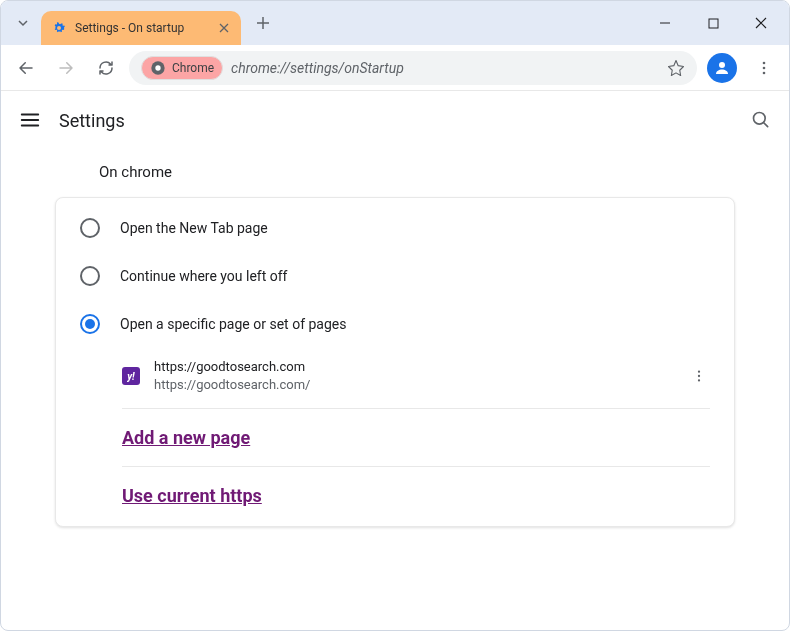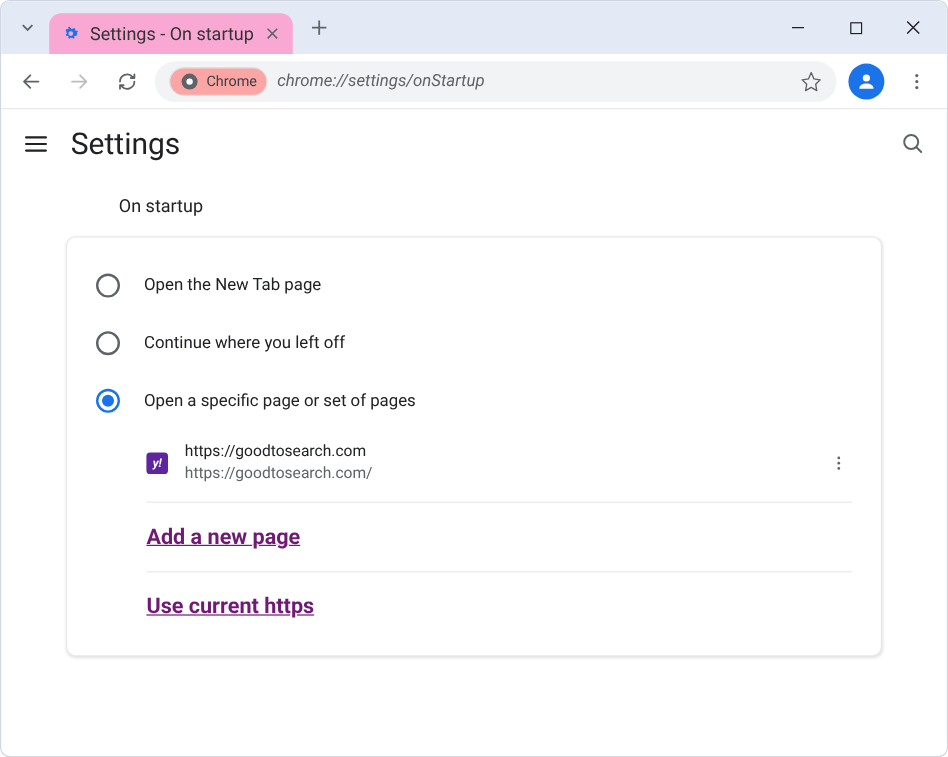--- a/index.html
+++ b/index.html
@@ -3,21 +3,21 @@
 <meta charset="utf-8">
 <style>
 * { margin: 0; padding: 0; box-sizing: border-box; font-family: -apple-system, BlinkMacSystemFont, "Segoe UI", Roboto, Arial, sans-serif; }
 body { width: 790px; height: 631px; background: #fff; overflow: hidden; }
 
 .window { width: 100%; height: 100%; display: flex; flex-direction: column; border: 1px solid #d0d7e2; border-radius: 8px; overflow: hidden; }
 
 
 .titlebar { height: 44px; background: #e3eaf6; display: flex; align-items: center; padding: 0 8px; gap: 4px; }
 .dropdown-btn { width: 28px; height: 28px; border-radius: 6px; display: flex; align-items: center; justify-content: center; cursor: pointer; }
-.tab { background: #f9a8d4; border-radius: 10px 10px 0 0; height: 34px; margin-top: 10px; display: flex; align-items: center; padding: 0 10px; gap: 8px; min-width: 200px; font-size: 15px; color: #333; }
+.tab { background: #fdba74; border-radius: 10px 10px 0 0; height: 34px; margin-top: 10px; display: flex; align-items: center; padding: 0 10px; gap: 8px; min-width: 200px; font-size: 12px; color: #333; }
 .tab-gear { width: 16px; height: 16px; color: #1a73e8; }
 .tab-close { margin-left: auto; cursor: pointer; width: 14px; height: 14px; display:flex; align-items:center; justify-content:center; }
 .newtab-btn { width: 28px; height: 28px; display: flex; align-items: center; justify-content: center; cursor: pointer; margin-left: 4px; }
 .win-controls { margin-left: auto; display: flex; gap: 8px; }
 .win-btn { width: 40px; height: 32px; display: flex; align-items: center; justify-content: center; cursor: pointer; }
 
 
 .toolbar { height: 46px; background: #fff; display: flex; align-items: center; padding: 0 8px; gap: 6px; border-bottom: 1px solid #e8e8e8; }
 .nav-btn { width: 34px; height: 34px; border-radius: 50%; display: flex; align-items: center; justify-content: center; cursor: pointer; color: #5f6368; }
 .nav-btn.disabled { color: #bdbdbd; cursor: default; }
@@ -25,27 +25,27 @@
 .chrome-chip { display: flex; align-items: center; gap: 6px; background: #fca5a5; border-radius: 12px; padding: 3px 8px; font-size: 12px; color: #3c4043; border: 1px solid #e0e0e0; }
 .chrome-logo { width: 16px; height: 16px; }
 .url-text { font-size: 14px; color: #5f6368; font-style: italic; }
 .star-btn { margin-left: auto; color: #5f6368; cursor: pointer; }
 .profile-btn { width: 30px; height: 30px; border-radius: 50%; background: #1a73e8; display: flex; align-items: center; justify-content: center; cursor: pointer; margin: 0 4px; }
 .menu-btn { width: 34px; height: 34px; display: flex; align-items: center; justify-content: center; cursor: pointer; color: #5f6368; }
 
 
 .settings-header { height: 58px; display: flex; align-items: center; padding: 0 18px; gap: 18px; }
 .hamburger { cursor: pointer; color: #202124; }
-.settings-title { font-size: 25px; color: #202124; font-weight: 400; }
+.settings-title { font-size: 18px; color: #202124; font-weight: 400; }
 .search-settings { margin-left: auto; cursor: pointer; color: #5f6368; }
 
 
 .content { flex: 1; padding: 0 20px; overflow: auto; }
 .section-title { font-size: 15px; color: #202124; margin: 14px 0 10px 78px; }
-.card { background: #fff; border: 1px solid #e8e8e8; border-radius: 8px; margin: 16px auto; max-width: 680px; padding: 16px 0; box-shadow: 0 1px 2px rgba(60,64,67,.08), 0 1px 3px rgba(60,64,67,.08); }
+.card { background: #fff; border: 1px solid #e8e8e8; border-radius: 8px; margin: 16px auto; max-width: 680px; padding: 6px 0; box-shadow: 0 1px 2px rgba(60,64,67,.08), 0 1px 3px rgba(60,64,67,.08); }
 .radio-row { display: flex; align-items: center; padding: 14px 24px; gap: 20px; cursor: pointer; font-size: 14px; color: #202124; }
 .radio { width: 20px; height: 20px; border: 2px solid #5f6368; border-radius: 50%; position: relative; flex-shrink: 0; }
 .radio.selected { border-color: #1a73e8; }
 .radio.selected::after { content: ''; position: absolute; width: 10px; height: 10px; background: #1a73e8; border-radius: 50%; top: 50%; left: 50%; transform: translate(-50%,-50%); }
 .page-row { display: flex; align-items: center; padding: 10px 24px 10px 66px; gap: 14px; }
 .favicon { width: 18px; height: 18px; background: #5f259f; border-radius: 3px; display: flex; align-items: center; justify-content: center; color: #fff; font-size: 10px; font-weight: bold; font-style: italic; }
 .page-info { flex: 1; font-size: 13px; color: #202124; line-height: 1.4; }
 .page-info .sub { color: #5f6368; }
 .more-btn { cursor: pointer; color: #5f6368; padding: 4px; }
 .divider { height: 1px; background: #e8e8e8; margin: 4px 24px 4px 66px; }
@@ -155,21 +155,21 @@
     <div class="settings-title">Settings</div>
     <div class="search-settings">
         <svg width="20" height="20" viewBox="0 0 24 24">
           <circle cx="10" cy="10" r="7" stroke="#5f6368" stroke-width="2" fill="none"></circle>
           <path d="M15 15l5 5" stroke="#5f6368" stroke-width="2" stroke-linecap="round"></path>
         </svg>
       </div>
   </div>
 
   <div class="content">
-    <div class="section-title">On startup</div>
+    <div class="section-title">On chrome</div>
     <div class="card">
       <div class="radio-row">
         <div class="radio"></div>
         <span>Open the New Tab page</span>
       </div>
       <div class="radio-row">
         <div class="radio"></div>
         <span>Continue where you left off</span>
       </div>
       <div class="radio-row">

